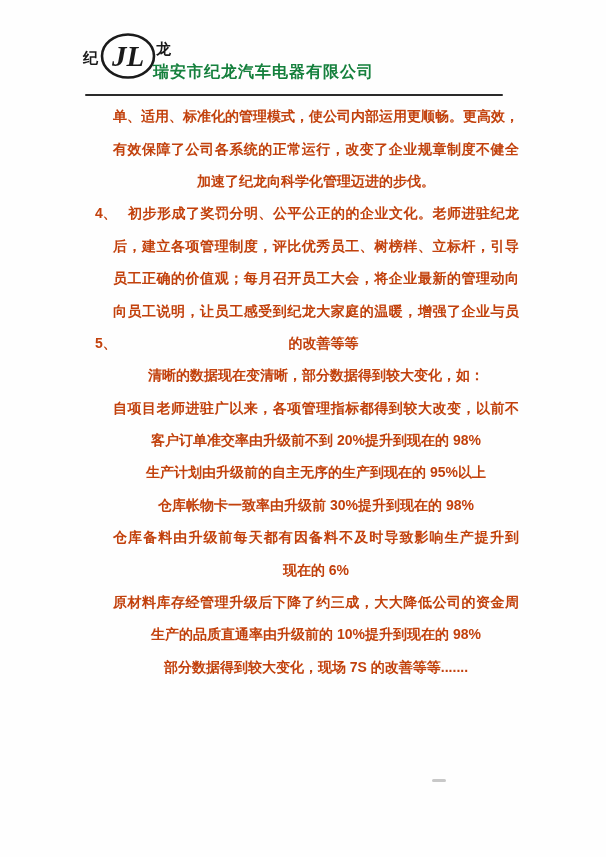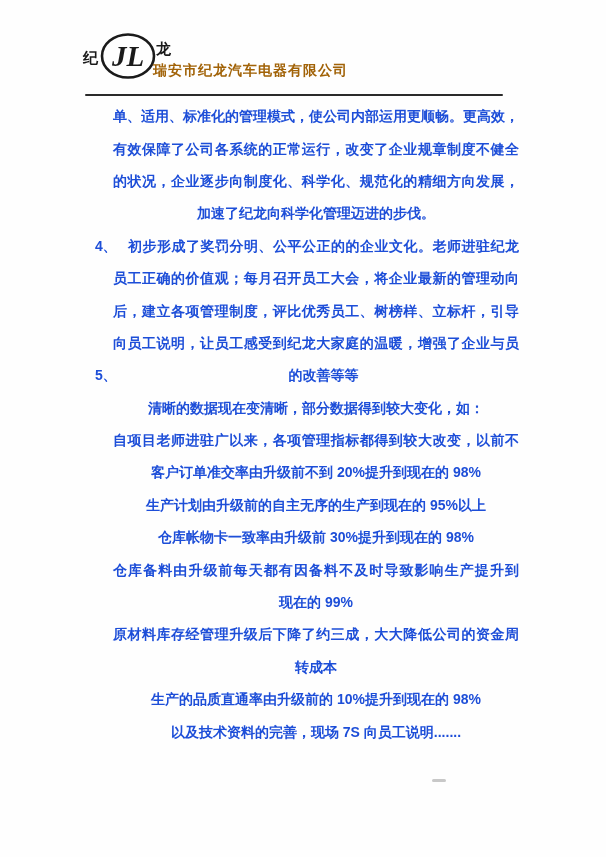--- a/index.html
+++ b/index.html
@@ -22,24 +22,24 @@
     position: absolute;
     left: 80px;
     top: 28px;
     width: 96px;
     height: 56px;
   }
   .company-name {
     position: absolute;
     left: 153px;
     top: 62px;
-    font-size: 14px;
+    font-size: 16px;
     font-weight: 700;
     letter-spacing: 1px;
-    color: #a16207;
+    color: #15803d;
     white-space: nowrap;
     font-family: Liberation Mono, monospace;
   }
   .header-rule {
     position: absolute;
     left: 85px;
     top: 94px;
     width: 418px;
     height: 2.4px;
     background: #2a2a2a;
@@ -52,21 +52,21 @@
     top: 101px;
     width: 606px;
   }
   .line {
     display: flex;
     align-items: center;
     height: 32.4px;
     margin-left: 113px;
     font-size: 14px;
     font-weight: 600;
-    color: #1d4ed8;
+    color: #c2410c;
     white-space: nowrap;
   }
   .line .txt {
     display: block;
     width: 406px;
     text-align: center;
   }
   .line.full .txt {
     text-align: justify;
     text-align-last: justify;
@@ -116,43 +116,39 @@
       <div class="line full">
 
         <span class="txt">单、适用、标准化的管理模式，使公司内部运用更顺畅。更高效，</span>
       </div>
 
       <div class="line full">
 
         <span class="txt">有效保障了公司各系统的正常运行，改变了企业规章制度不健全</span>
       </div>
 
-      <div class="line full">
-
-        <span class="txt">的状况，企业逐步向制度化、科学化、规范化的精细方向发展，</span>
-      </div>
 
       <div class="line">
 
         <span class="txt">加速了纪龙向科学化管理迈进的步伐。</span>
       </div>
 
       <div class="line numbered full">
         <span class="num">4、</span>
         <span class="txt">初步形成了奖罚分明、公平公正的的企业文化。老师进驻纪龙</span>
       </div>
 
       <div class="line full">
 
+        <span class="txt">后，建立各项管理制度，评比优秀员工、树榜样、立标杆，引导</span>
+      </div>
+
+      <div class="line full">
+
         <span class="txt">员工正确的价值观；每月召开员工大会，将企业最新的管理动向</span>
-      </div>
-
-      <div class="line full">
-
-        <span class="txt">后，建立各项管理制度，评比优秀员工、树榜样、立标杆，引导</span>
       </div>
 
       <div class="line full">
 
         <span class="txt">向员工说明，让员工感受到纪龙大家庭的温暖，增强了企业与员</span>
       </div>
 
 
       <div class="line numbered">
         <span class="num">5、</span>
@@ -184,39 +180,35 @@
         <span class="txt">仓库帐物卡一致率由升级前 30%提升到现在的 98%</span>
       </div>
 
       <div class="line full">
 
         <span class="txt">仓库备料由升级前每天都有因备料不及时导致影响生产提升到</span>
       </div>
 
       <div class="line">
 
-        <span class="txt">现在的 99%</span>
+        <span class="txt">现在的 6%</span>
       </div>
 
       <div class="line full">
 
         <span class="txt">原材料库存经管理升级后下降了约三成，大大降低公司的资金周</span>
       </div>
 
-      <div class="line">
-
-        <span class="txt">转成本</span>
-      </div>
 
       <div class="line">
 
         <span class="txt">生产的品质直通率由升级前的 10%提升到现在的 98%</span>
       </div>
 
       <div class="line">
 
-        <span class="txt">以及技术资料的完善，现场 7S 向员工说明.......</span>
+        <span class="txt">部分数据得到较大变化，现场 7S 的改善等等.......</span>
       </div>
     </div>
 
   <div class="scan-speck"></div>
 
 </div>
 
 </body></html>

